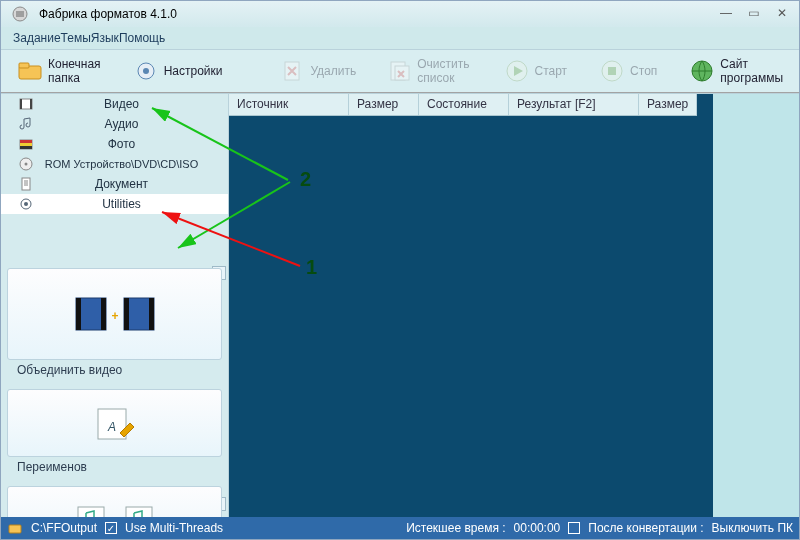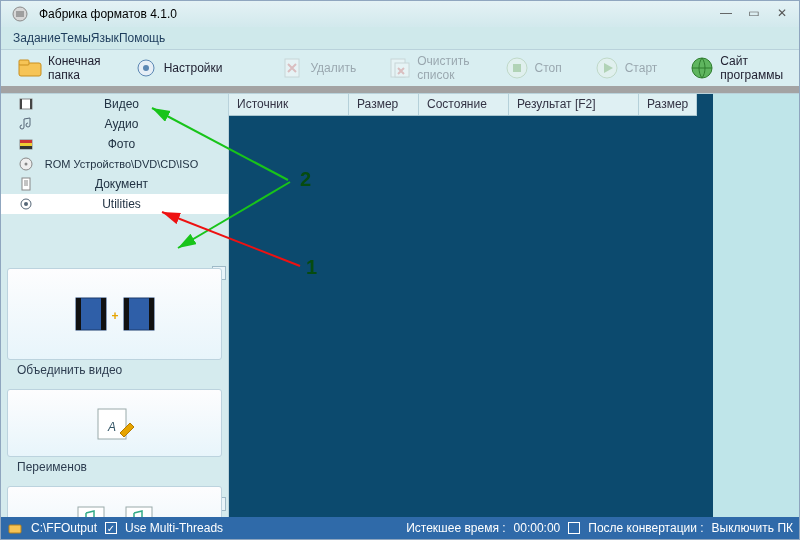--- a/index.html
+++ b/index.html
@@ -3,21 +3,21 @@
 <meta charset="utf-8">
 <style>
   * { box-sizing: border-box; margin: 0; padding: 0; font-family: "Segoe UI", Tahoma, sans-serif; font-size: 12px; }
   body { width: 800px; height: 540px; background: #fff; position: relative; }
   .window { width: 800px; height: 540px; border: 1px solid #8fa6bf; background: #cfe9eb; display: flex; flex-direction: column; }
   .titlebar { height: 26px; background: linear-gradient(#e4f2f5,#d2e9ed); display: flex; align-items: center; padding: 0 6px; gap: 6px; }
   .titlebar .spacer { flex: 1; }
   .win-btn { width: 22px; height: 16px; text-align: center; line-height: 14px; color: #555; cursor: pointer; }
   .menubar { height: 22px; display: flex; align-items: center; gap: 0; padding: 0 12px; }
   .menubar span { color: #1d3c5c; cursor: pointer; }
-  .toolbar { height: 44px; display: flex; align-items: center; padding: 0 10px; gap: 20px; border-top: 1px solid #b9d2db; border-bottom: 7px solid #a3a3a3; background: #d9eef1; }
+  .toolbar { height: 44px; display: flex; align-items: center; padding: 0 10px; gap: 20px; border-top: 1px solid #b9d2db; border-bottom: 1px solid #a3a3a3; background: #d9eef1; }
   .tbtn { display: flex; align-items: center; gap: 5px; padding: 2px 6px; color: #223; cursor: pointer; }
   .tbtn.dis { opacity: .35; }
   .ico { width: 26px; height: 26px; display: inline-flex; align-items: center; justify-content: center; }
   .main { flex: 1; display: flex; overflow: hidden; border-top: 1px solid #b9d2db; }
   .side { width: 228px; background: #d5ebee; display: flex; flex-direction: column; border-right: 1px solid #b9d2db; gap: 48px; }
   .cats { background: #d5ebee; }
   .cat { height: 20px; display: flex; align-items: center; padding-left: 18px; gap: 10px; color: #234; cursor: pointer; }
   .cat.sel { background: #fff; }
   .cat-ico { width: 14px; height: 14px; display: inline-flex; align-items: center; justify-content: center; }
   .cat-label { flex: 1; text-align: center; padding-right: 28px; font-size: 12px; }
@@ -101,33 +101,33 @@
             <rect x="7" y="7" width="14" height="14" fill="#fff" stroke="#aaa"></rect>
             <path d="M10 12l6 6M16 12l-6 6" stroke="#d66" stroke-width="2"></path>
           </svg>
       </span>
       <span>Очистить список</span>
     </div>
     <div class="tbtn dis">
       <span class="ico">
         <svg width="24" height="24">
             <circle cx="12" cy="12" r="10" fill="#eef4ea" stroke="#8fb07a"></circle>
+            <path d="M9 7l9 5-9 5z" fill="#6aa24a"></path>
+          </svg>
+      </span>
+      <span>Старт</span>
+    </div>
+    <div class="tbtn dis">
+      <span class="ico">
+        <svg width="24" height="24">
+            <circle cx="12" cy="12" r="10" fill="#eef4ea" stroke="#8fb07a"></circle>
             <rect x="8" y="8" width="8" height="8" fill="#6aa24a"></rect>
           </svg>
       </span>
       <span>Стоп</span>
-    </div>
-    <div class="tbtn dis">
-      <span class="ico">
-        <svg width="24" height="24">
-            <circle cx="12" cy="12" r="10" fill="#eef4ea" stroke="#8fb07a"></circle>
-            <path d="M9 7l9 5-9 5z" fill="#6aa24a"></path>
-          </svg>
-      </span>
-      <span>Старт</span>
     </div>
     <div class="tbtn">
       <span class="ico">
         <svg width="26" height="26">
             <circle cx="13" cy="13" r="10" fill="#5fb55f" stroke="#2e7d2e"></circle>
             <path d="M3 13h20M13 3c4 5 4 15 0 20M13 3c-4 5-4 15 0 20" stroke="#2e7d2e" fill="none"></path>
           </svg>
       </span>
       <span>Сайт программы</span>
     </div>

